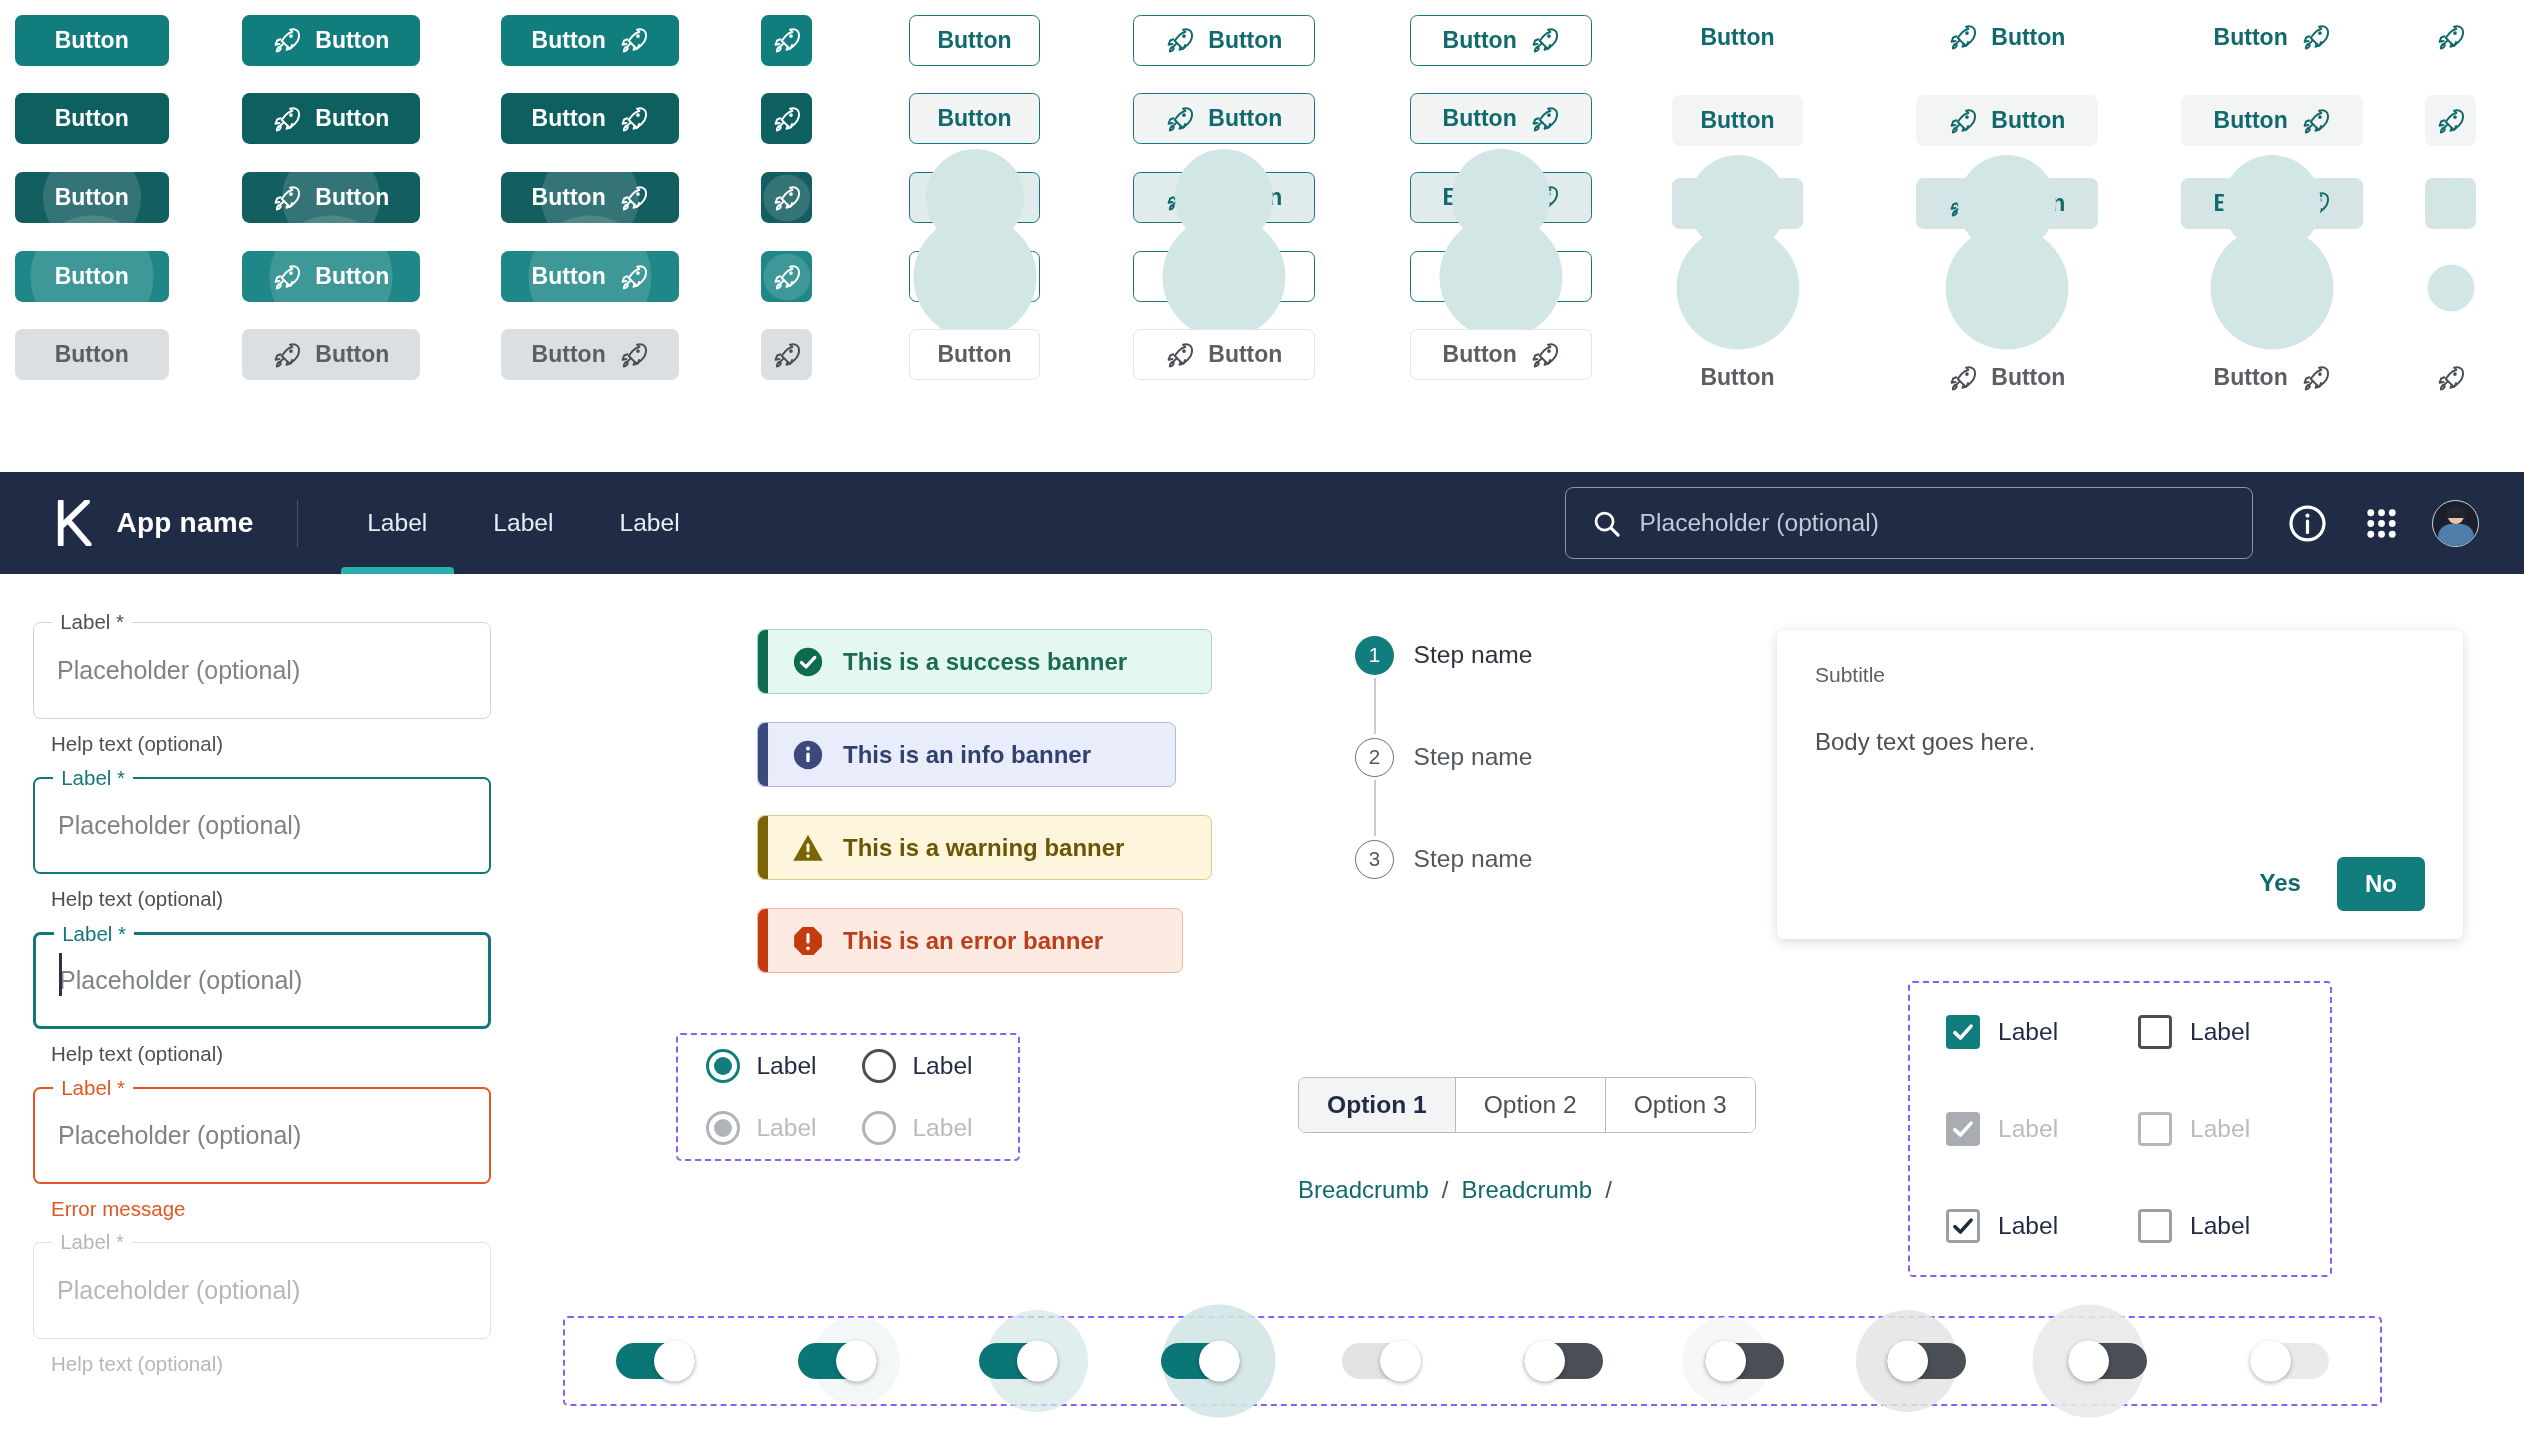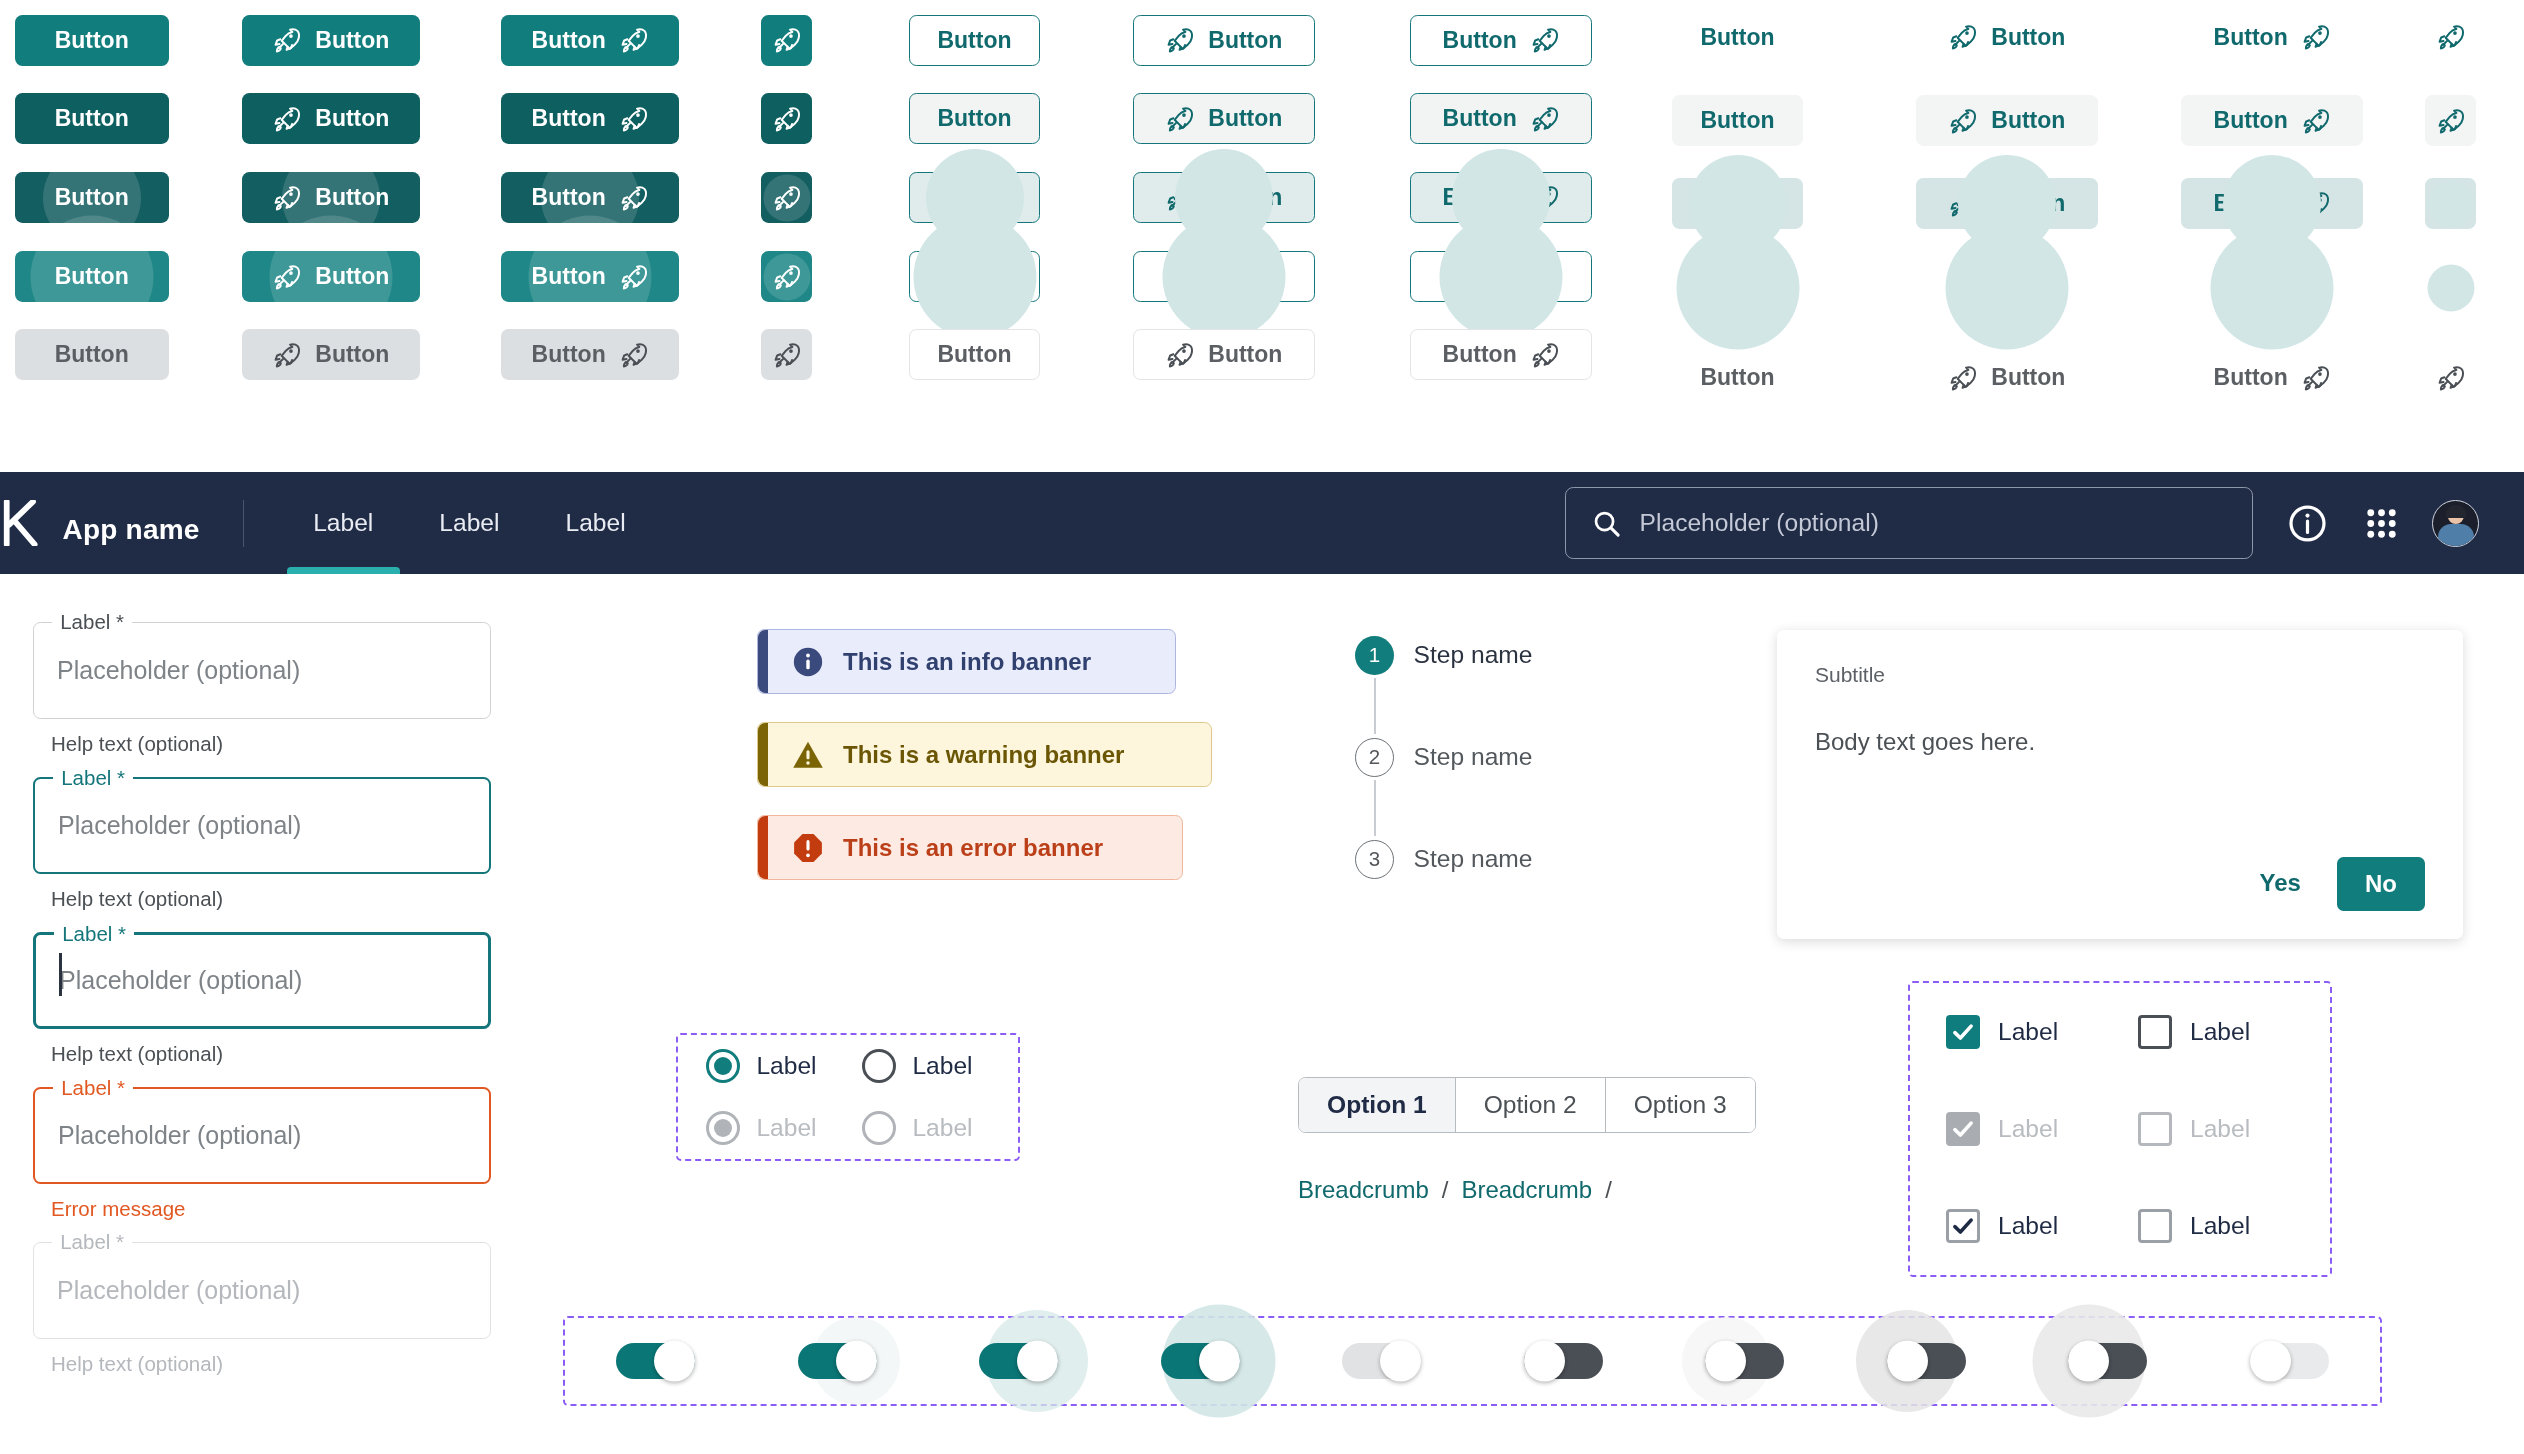--- a/index.html
+++ b/index.html
@@ -75,21 +75,21 @@
   .ripple-light { background:rgba(255,255,255,0.14); }
   .ripple-teal  { background:#d2e6e6; }
 
   
   .navbar {
     position:absolute; left:0; top:472px;
     width:2525px; height:102px;
     background:#202b45;
     display:flex; align-items:center;
   }
-  .nav-brand { display:flex; align-items:flex-end; gap:19.6px; }
+  .nav-brand { display:flex; align-items:center; gap:19.6px; padding-left:54px; }
   .nav-logo { width:43px; height:46px; display:block; }
   .nav-appname { color:#ffffff; font-size:28px; font-weight:700; letter-spacing:0.2px; }
   .nav-sep { width:1.6px; height:47px; background:#4a546b; margin-left:43px; }
   .nav-tabs { display:flex; align-items:stretch; height:102px; margin-left:36px; }
   .nav-tab {
     display:flex; align-items:center; justify-content:center;
     padding:0 33px; color:#e9ecf2; font-size:24.6px; cursor:pointer;
     position:relative;
   }
   .nav-tab.active::after{
@@ -965,20 +965,29 @@
       <div class="field-wrap">
         <div class="tf disabled">
           <span class="tf-label">Label *</span>
           <span class="tf-ph">Placeholder (optional)</span>
         </div>
         <div class="help dis">Help text (optional)</div>
       </div>
     </div>
 
   <div class="banners" id="bannersHost">
+      <div class="banner bn-success">
+        <span class="bico">
+          <svg viewBox="0 0 24 24">
+            <circle cx="12" cy="12" r="10" fill="#0f6b4f"></circle>
+            <path d="M7.4 12.4 L10.6 15.4 L16.8 8.8" stroke="#fff" stroke-width="2.3" fill="none" stroke-linecap="round" stroke-linejoin="round"></path>
+          </svg>
+        </span>
+        <span>This is a success banner</span>
+      </div>
       <div class="banner bn-info">
         <span class="bico">
           <svg viewBox="0 0 24 24">
             <circle cx="12" cy="12" r="10" fill="#3b4a7d"></circle>
             <circle cx="12" cy="7.4" r="1.35" fill="#fff"></circle>
             <rect x="10.8" y="10.2" width="2.4" height="7" rx="1.2" fill="#fff"></rect>
           </svg>
         </span>
         <span>This is an info banner</span>
       </div>

